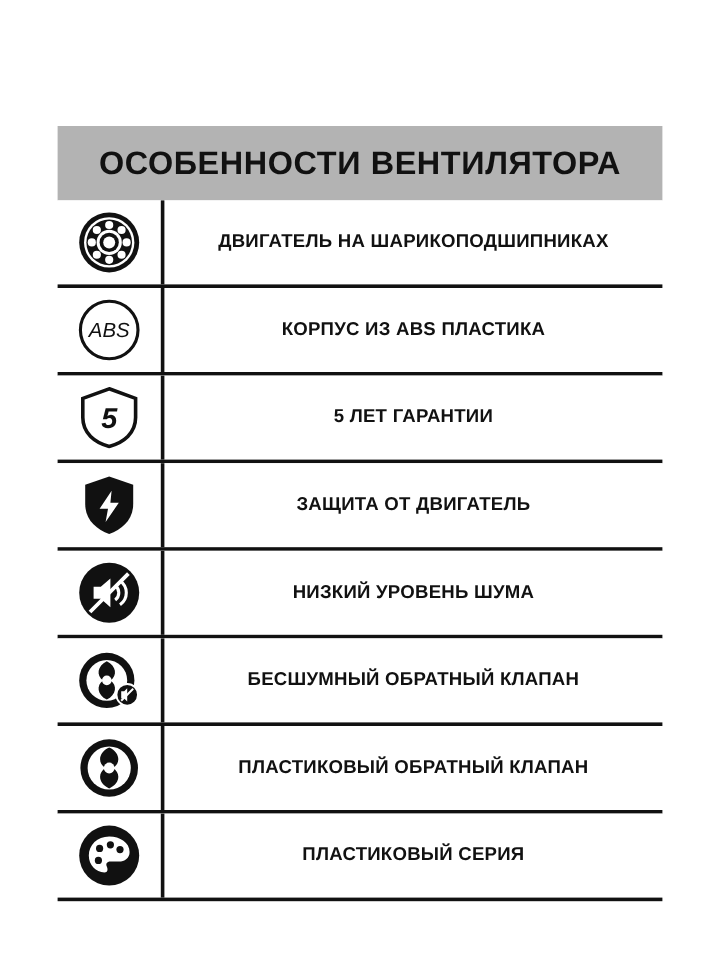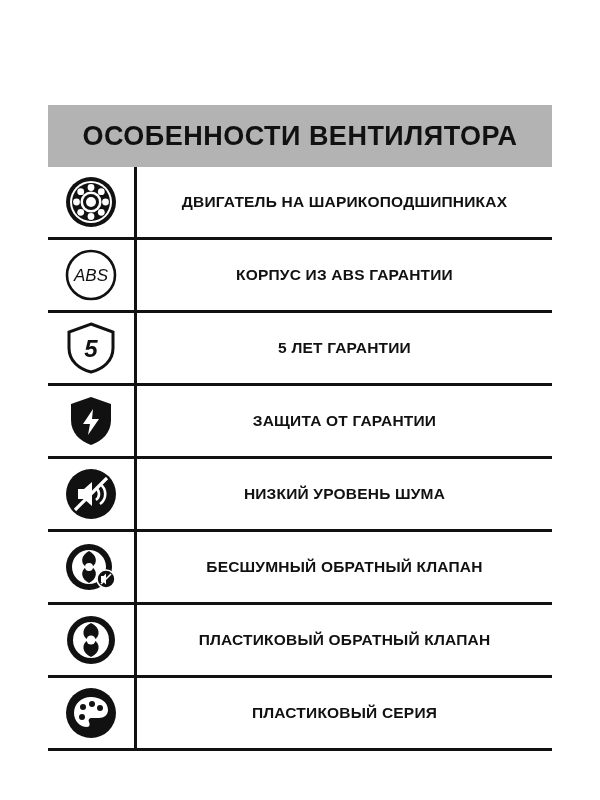--- a/index.html
+++ b/index.html
@@ -121,21 +121,21 @@
     <div class="feature-row">
       <div class="icon-cell">
         <span>
           <svg width="52" height="52" viewBox="0 0 52 52">
             <circle cx="26" cy="26" r="24" fill="#fff" stroke="#111" stroke-width="2.6"></circle>
             <text x="26" y="32" text-anchor="middle" font-family="Liberation Sans, sans-serif" font-size="17" fill="#111">ABS</text>
           </svg>
         </span>
       </div>
       <div class="label-cell">
-        <div class="label-text">КОРПУС ИЗ ABS ГАРАНТИИ</div>
+        <div class="label-text">КОРПУС ИЗ ABS ПЛАСТИКА</div>
       </div>
     </div>
 
     <div class="feature-row">
       <div class="icon-cell">
         <span>
           <svg width="50" height="52" viewBox="0 0 50 52">
             <path d="M25 2 L47 10 V26 C47 39 37 47 25 50 C13 47 3 39 3 26 V10 Z" fill="#fff" stroke="#111" stroke-width="3"></path>
             <text x="25" y="35" text-anchor="middle" font-family="Liberation Sans, sans-serif" font-size="24" font-weight="bold" fill="#111">5</text>
           </svg>
@@ -149,21 +149,21 @@
     <div class="feature-row">
       <div class="icon-cell">
         <span>
           <svg width="46" height="52" viewBox="0 0 46 52">
             <path d="M23 2 L43 9 V25 C43 38 34 46 23 50 C12 46 3 38 3 25 V9 Z" fill="#111"></path>
             <path d="M25 14 L15 29 H22 L20 40 L31 24 H24 Z" fill="#fff"></path>
           </svg>
         </span>
       </div>
       <div class="label-cell">
-        <div class="label-text">ЗАЩИТА ОТ ГАРАНТИИ</div>
+        <div class="label-text">ЗАЩИТА ОТ ДВИГАТЕЛЬ</div>
       </div>
     </div>
 
 
     <div class="feature-row">
       <div class="icon-cell">
         <span>
           <svg width="52" height="52" viewBox="0 0 52 52">
             <circle cx="26" cy="26" r="25" fill="#111"></circle>
             <path d="M13 21 H19 L27 14 V38 L19 31 H13 Z" fill="#fff"></path>

